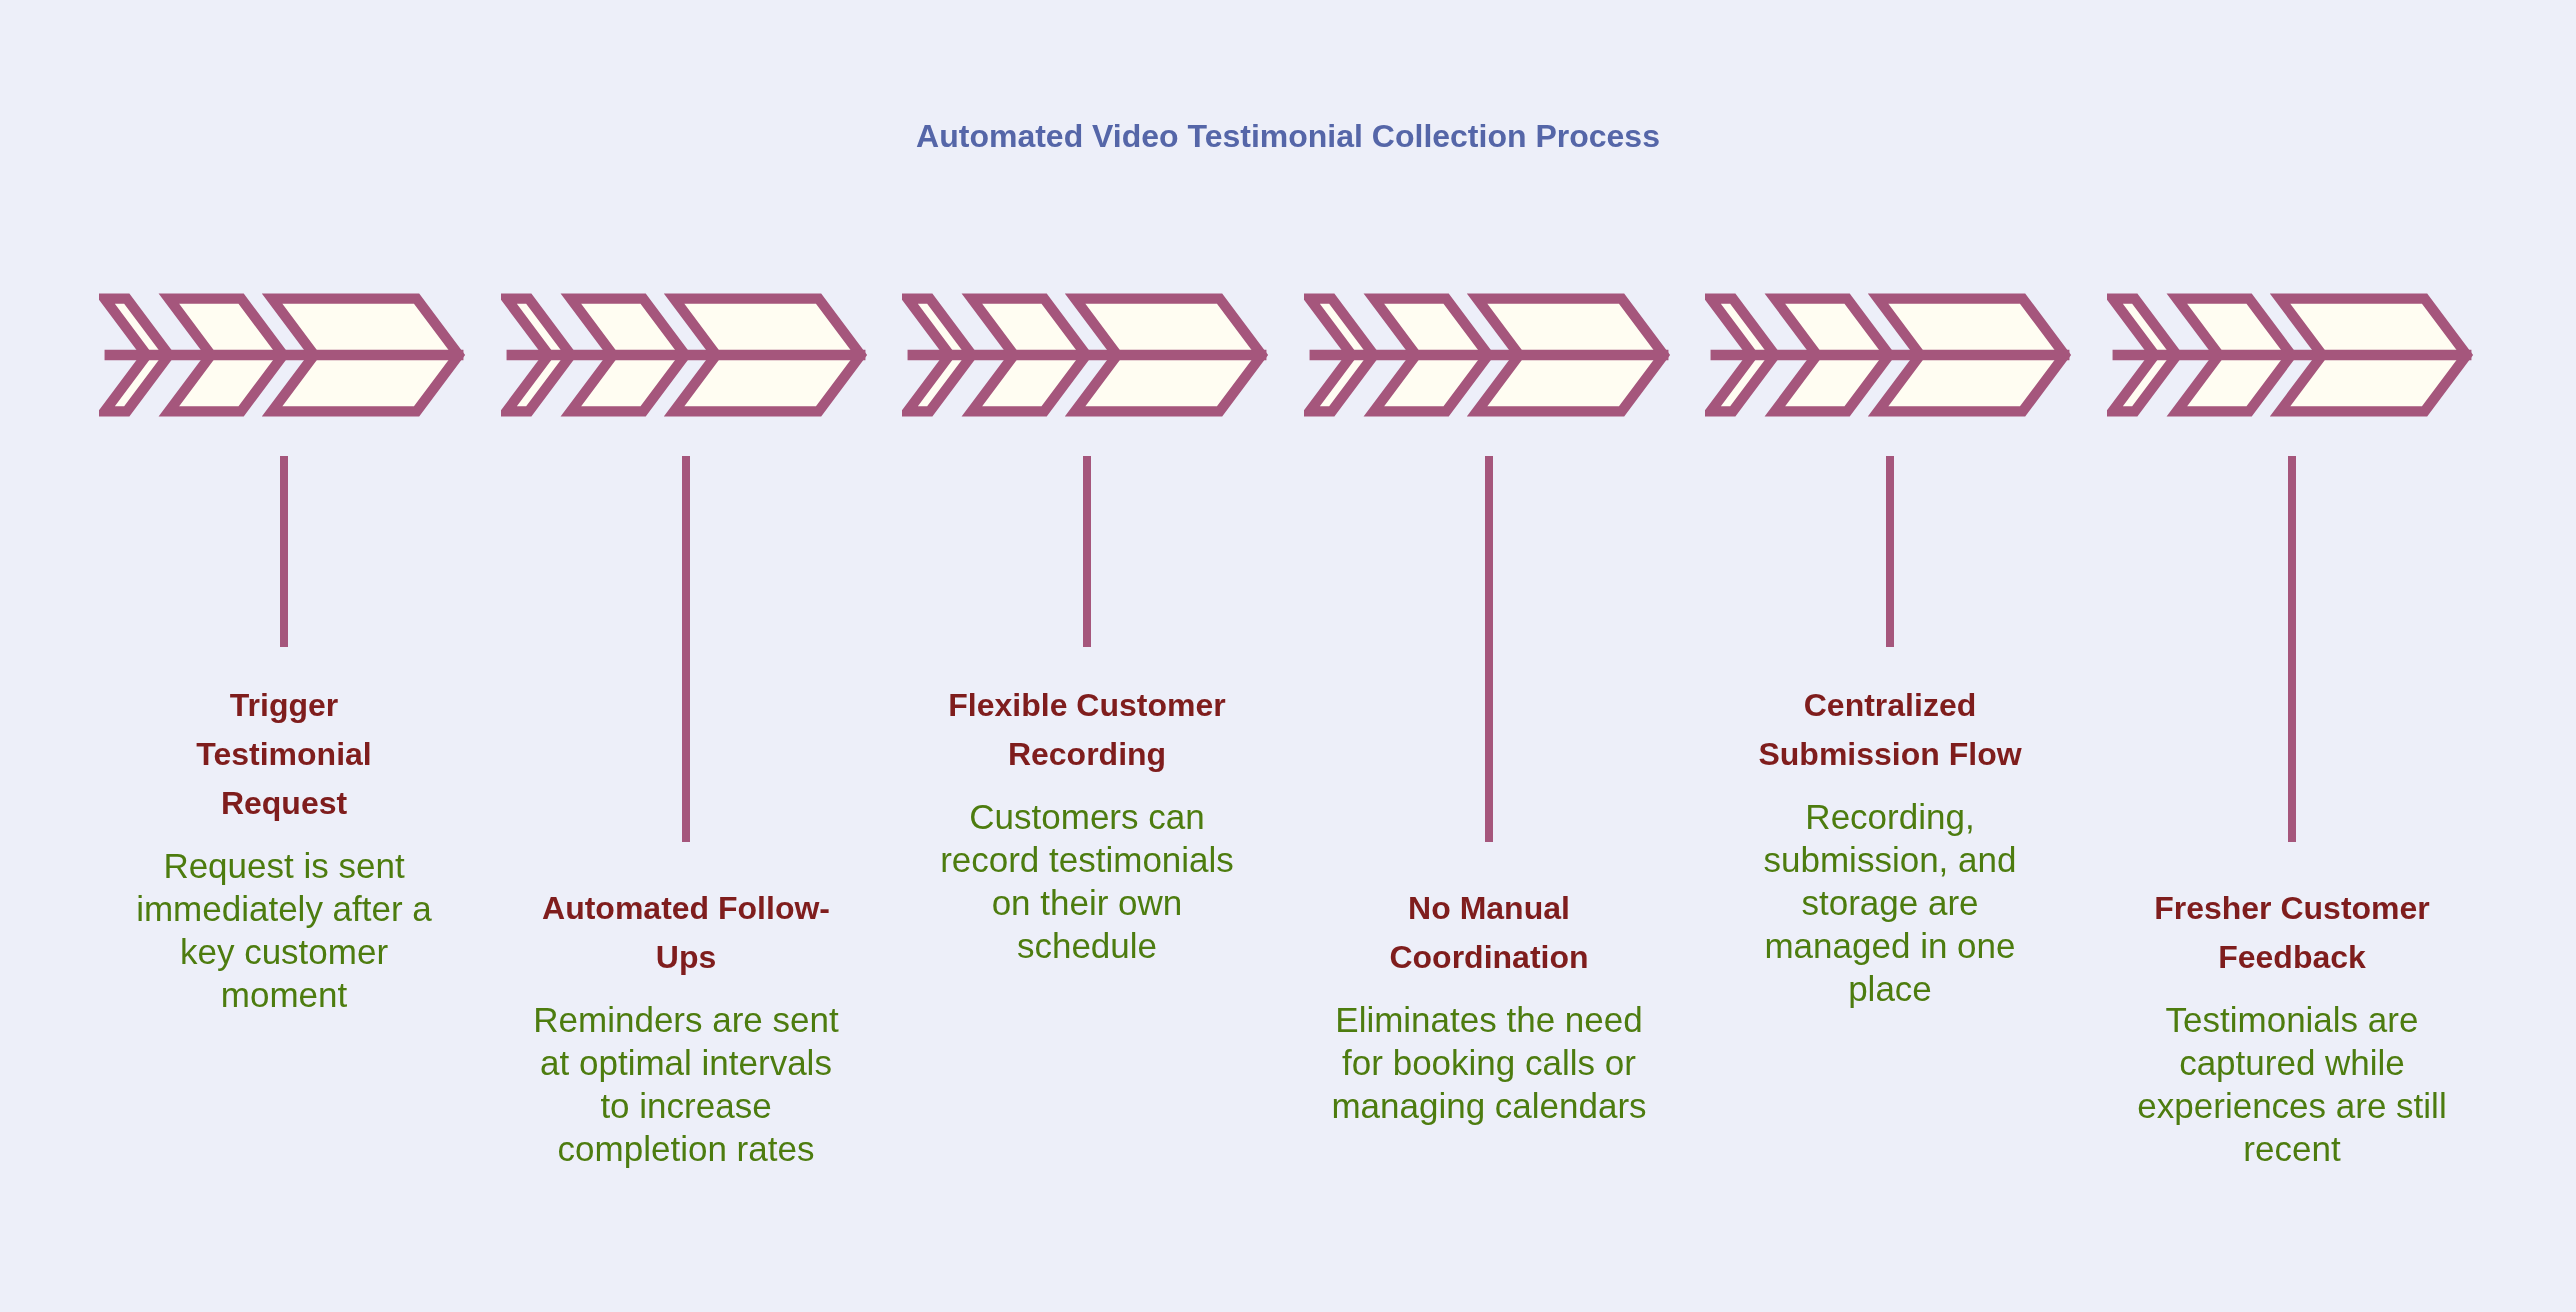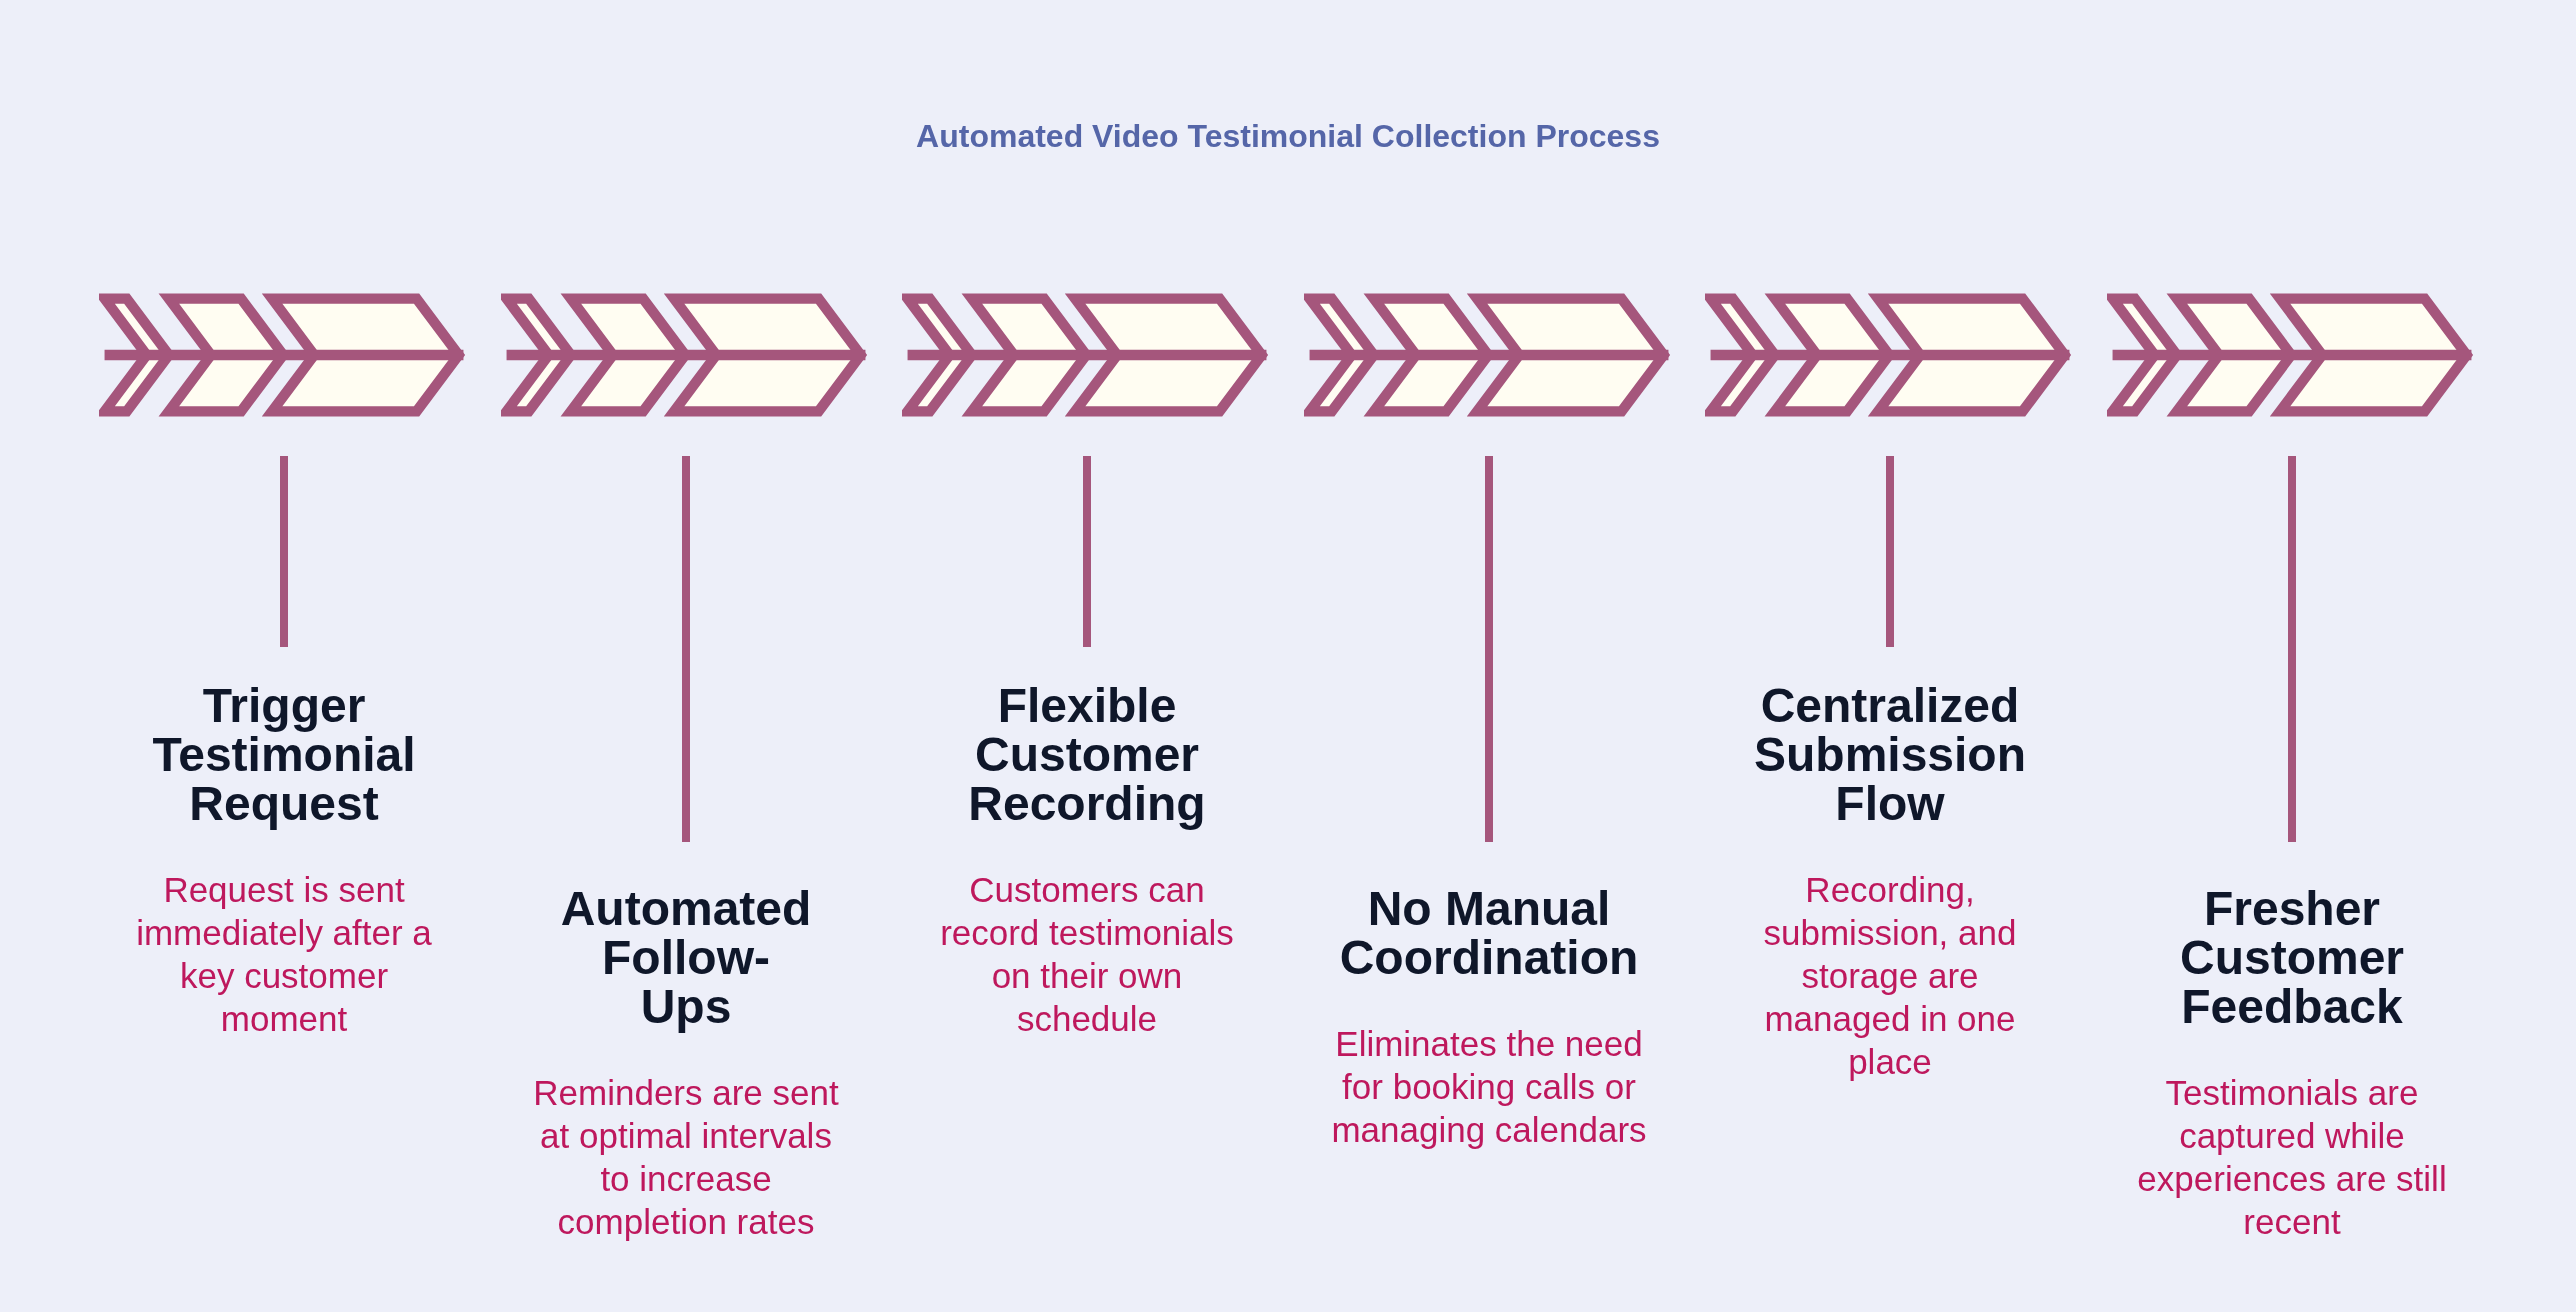--- a/index.html
+++ b/index.html
@@ -55,31 +55,31 @@
   .tb {
     position: absolute;
     left: 185px;
     transform: translateX(-50%);
     width: 374px;
     text-align: center;
   }
   .step.high .tb { top: 681px; }
   .step.low  .tb { top: 884px; }
   .step-heading {
-    font-size: 48px;
+    font-size: 32px;
     font-weight: bold;
     line-height: 49px;
-    color: #0f172a;
+    color: #7f1d1d;
     white-space: pre-line;
   }
   .step-desc {
-    margin-top: 40px;
+    margin-top: 16px;
     font-size: 35px;
     line-height: 43px;
-    color: #be185d;
+    color: #4d7c0f;
     white-space: pre-line;
   }
   .chevrons polygon {
     fill: #fffdf2;
     stroke: #a5567c;
     stroke-width: 13;
     stroke-linejoin: miter;
   }
   .chevrons line {
     stroke: #a5567c;

